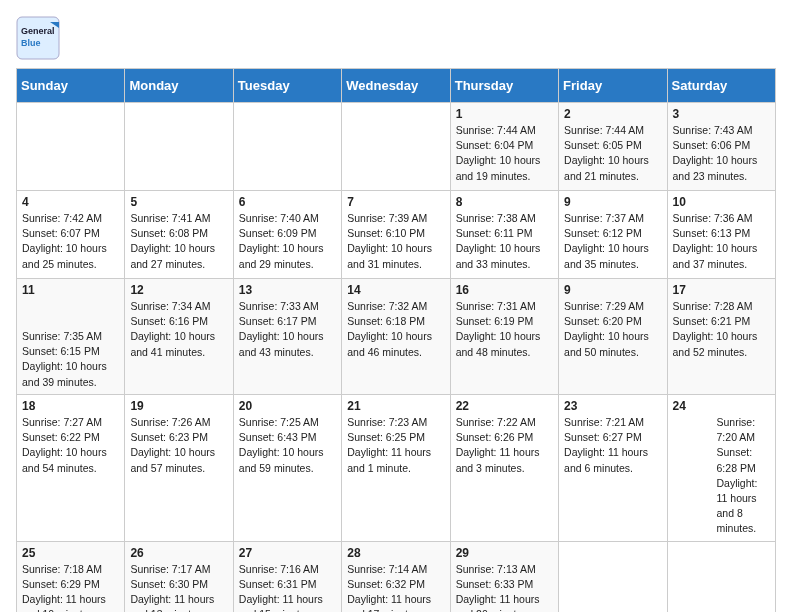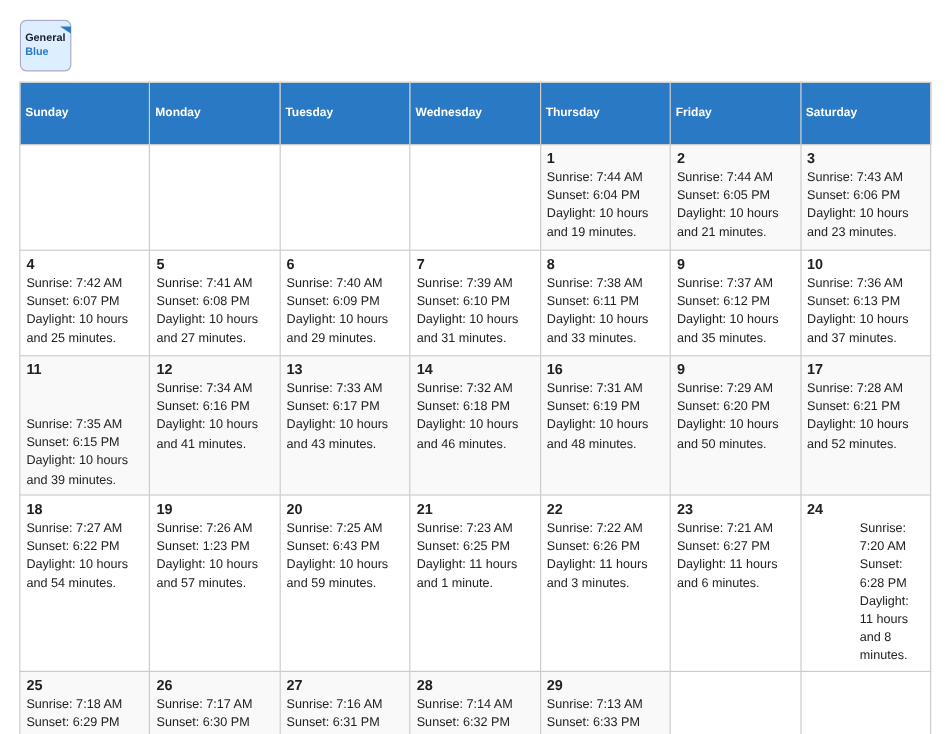--- a/index.html
+++ b/index.html
@@ -34,23 +34,23 @@
       color: #444;
     }
     table {
       width: 100%;
       border-collapse: collapse;
       table-layout: fixed;
     }
     thead tr th {
       background-color: #2979c4;
       color: #fff;
-      font-size: 10px;
+      font-size: 13px;
       font-weight: bold;
-      padding: 20px 4px;
+      padding: 9px 4px;
       text-align: left;
       border: 1px solid #ccc;
     }
     tbody tr td {
       vertical-align: top;
       border: 1px solid #ccc;
       padding: 4px 5px;
       height: 88px;
       font-size: 11px;
       color: #222;
@@ -237,21 +237,21 @@
         <td>
           <div class="day-number">18</div>
           <div class="day-info" style="white-space: pre-line;">Sunrise: 7:27 AM
 Sunset: 6:22 PM
 Daylight: 10 hours
 and 54 minutes.</div>
         </td>
         <td>
           <div class="day-number">19</div>
           <div class="day-info" style="white-space: pre-line;">Sunrise: 7:26 AM
-Sunset: 1:23 PM
+Sunset: 6:23 PM
 Daylight: 10 hours
 and 57 minutes.</div>
         </td>
         <td>
           <div class="day-number">20</div>
           <div class="day-info" style="white-space: pre-line;">Sunrise: 7:25 AM
 Sunset: 6:43 PM
 Daylight: 10 hours
 and 59 minutes.</div>
         </td>

